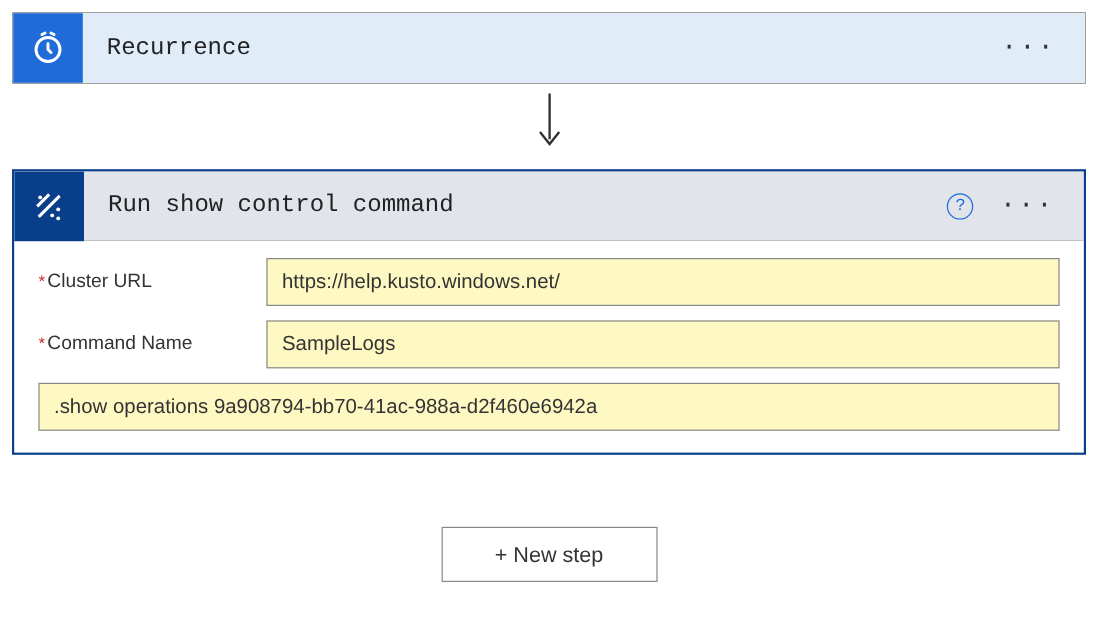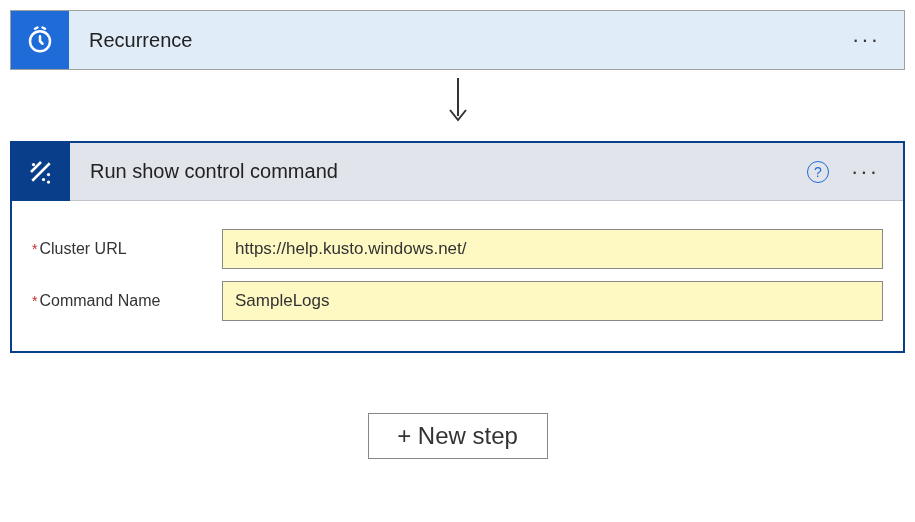--- a/index.html
+++ b/index.html
@@ -13,20 +13,21 @@
     border: 1px solid #a0a0a0;
     background: #fff;
   }
   .recurrence-card .header {
     background: #e1ecf9;
   }
   .header {
     display: flex;
     align-items: center;
     height: 58px;
+    font-family: Liberation Mono, monospace;
   }
   .icon-box {
     width: 58px;
     height: 58px;
     background: #1f6bd8;
     display: flex;
     align-items: center;
     justify-content: center;
     color: #fff;
     flex-shrink: 0;
@@ -79,21 +80,21 @@
   .action-card {
     border: 2px solid #083e8a;
     margin-top: 11px;
   }
   .action-card .header {
     background: #e1e4ea;
     border-bottom: 1px solid #c0c3c9;
   }
   .form-body {
     background: #fff;
-    padding: 28px 20px 18px 20px;
+    padding: 14px 20px 18px 20px;
   }
   .form-row {
     display: flex;
     align-items: center;
     margin-bottom: 12px;
   }
   .form-row:last-child { margin-bottom: 0; }
   .field-label {
     width: 190px;
     flex-shrink: 0;
@@ -119,21 +120,21 @@
     display: flex;
     justify-content: center;
     gap: 24px;
     margin-top: 60px;
   }
   .btn {
     height: 46px;
     min-width: 180px;
     border: 1px solid #888;
     background: #fff;
-    font-size: 24px;
+    font-size: 18px;
     color: #333;
     cursor: pointer;
   }
 </style>
 </head>
 <body>
 
 <div class="card recurrence-card">
   <div class="header">
     <div class="icon-box">
@@ -183,19 +184,20 @@
       </div>
       <input class="field-input" type="text" value="https://help.kusto.windows.net/" style="">
     </div>
     <div class="form-row">
       <div class="field-label">
         <span class="req">*</span><span>Command Name</span>
       </div>
       <input class="field-input" type="text" value="SampleLogs" style="">
     </div>
     <div class="form-row">
+      <input class="field-input" type="text" value=".show operations 9a908794-bb70-41ac-988a-d2f460e6942a" style="">
     </div>
   </div>
 </div>
 
 <div class="footer-buttons">
   <button class="btn">+ New step</button>
 </div>
 
 </body></html>

